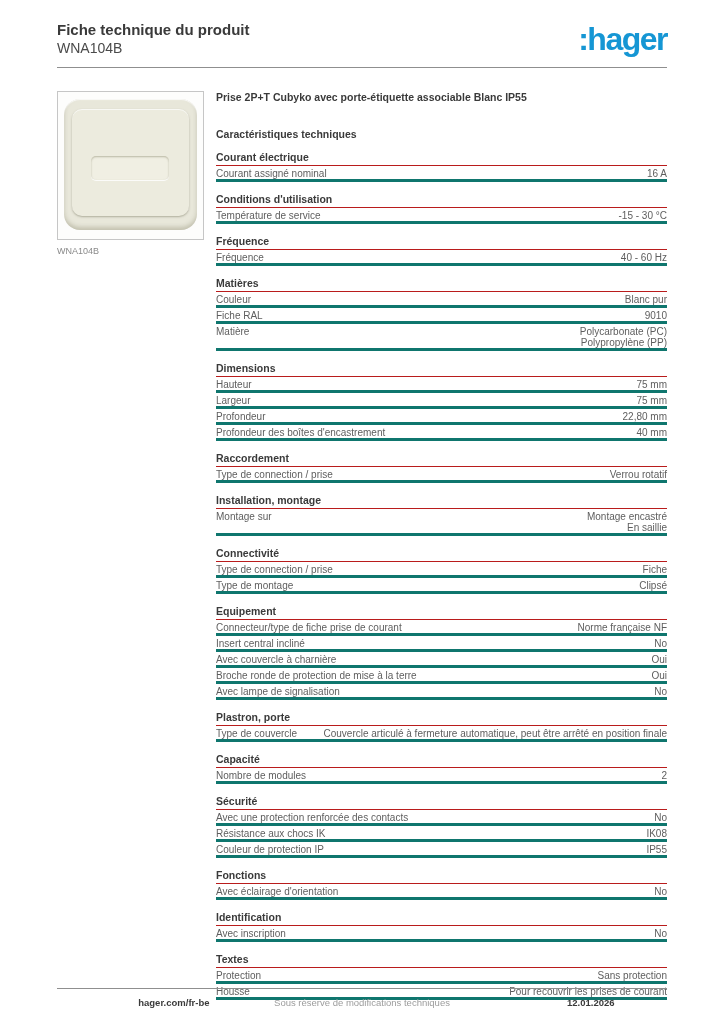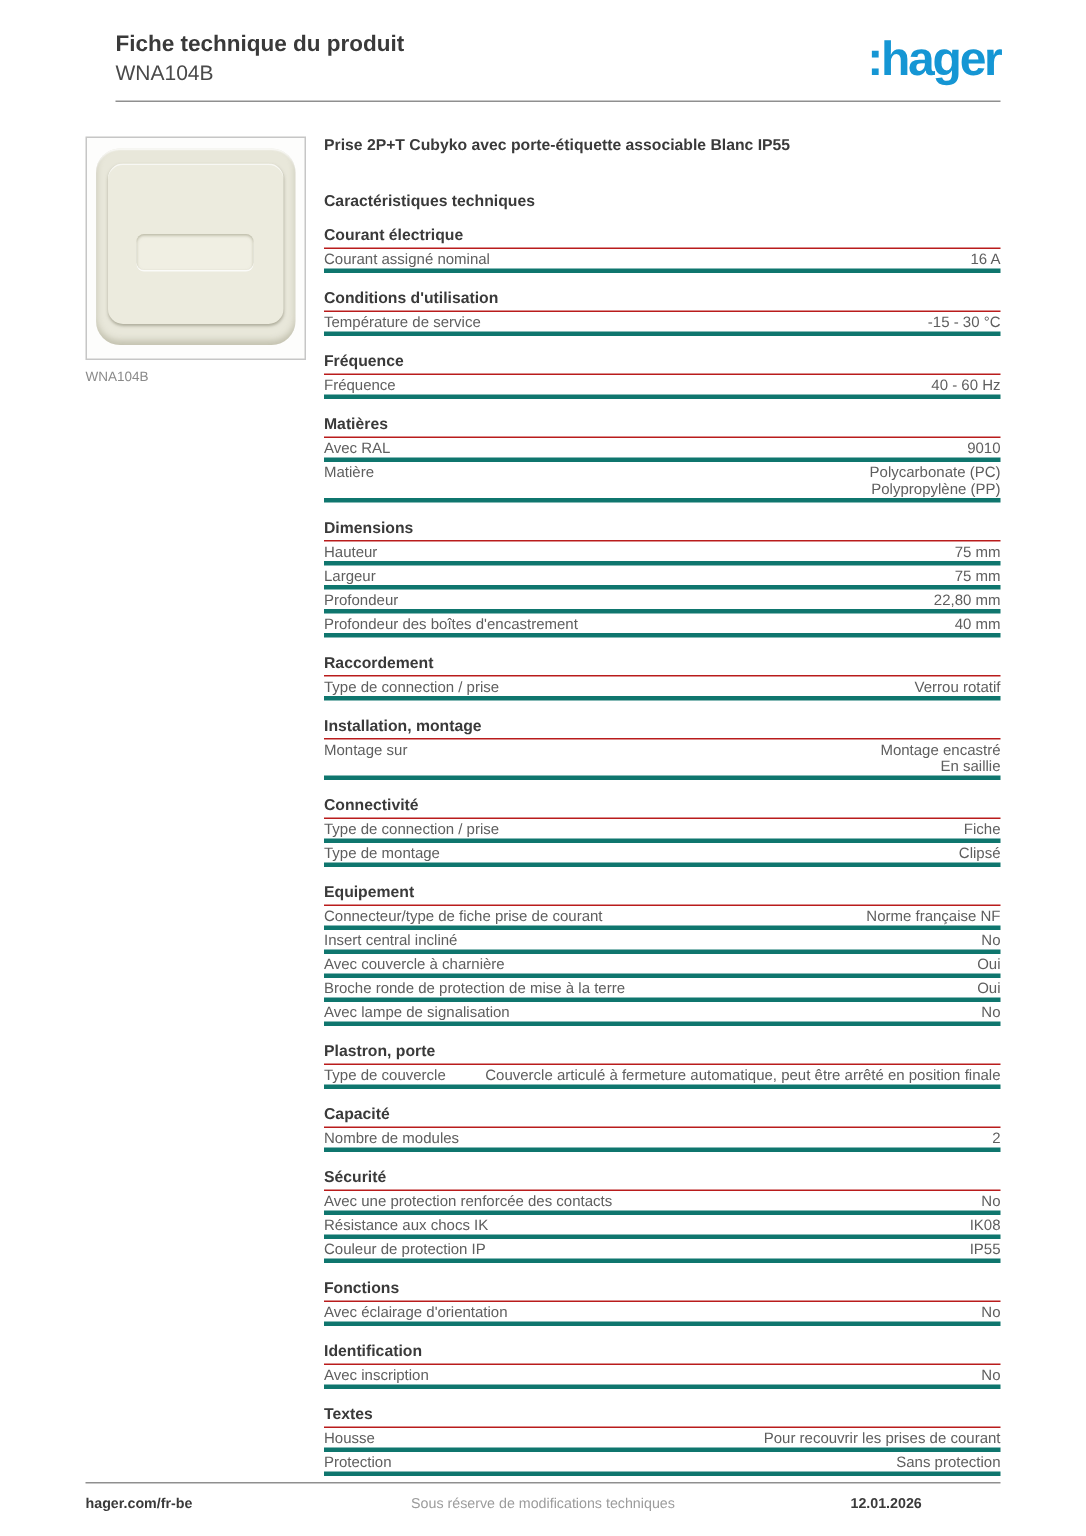--- a/index.html
+++ b/index.html
@@ -3,21 +3,21 @@
 <meta charset="utf-8">
 <style>
   html,body{margin:0;padding:0;}
   body{
     width:724px;height:1024px;background:#ffffff;
     font-family:"Liberation Sans", sans-serif;color:#4a4a4a;
     position:relative;overflow:hidden;
   }
   .page{position:absolute;inset:0;}
   
-  .header{padding:20px 57px 0 57px;margin-left:20px;}
+  .header{padding:20px 57px 0 57px;}
   .header-row{display:flex;justify-content:space-between;align-items:flex-start;}
   .doc-title{font-size:15px;font-weight:bold;color:#3a3a3a;line-height:19px;}
   .doc-ref{font-size:14px;color:#4a4a4a;line-height:18px;}
   .logo{font-size:32px;font-weight:bold;letter-spacing:-1.5px;line-height:30px;margin-top:4px;}
   .header-rule{height:1px;background:#8f8f8f;margin-top:10px;}
   
   .main{display:flex;align-items:flex-start;padding:0 57px;margin-top:23px;}
   .left-col{width:147px;flex:none;}
   .photo-frame{width:145px;height:147px;border:1px solid #c6c6c6;background:#fdfdfc;position:relative;}
   .device-outer{position:absolute;left:6px;right:6px;top:7px;bottom:9px;background:#e8e7da;border-radius:16px;
@@ -34,21 +34,21 @@
   .sections{margin-top:2px;}
   .section{margin-top:11px;}
   .section-title{font-size:10.5px;font-weight:bold;color:#3a3a3a;padding-bottom:2px;border-bottom:1px solid #b91c1c;line-height:12px;}
   .row{display:flex;justify-content:space-between;align-items:flex-start;
     padding:1.5px 0 0.5px 0;border-bottom:3px solid #0f766e;color:#5e5e5e;}
   .row-label{flex:none;max-width:62%;}
   .row-value{flex:1;text-align:right;white-space:pre-line;margin-left:10px;}
   
   .footer{position:absolute;left:57px;right:57px;bottom:16px;border-top:1px solid #8f8f8f;
     padding-top:8px;display:flex;align-items:baseline;font-size:9.5px;}
-  .footer-left{flex:1;text-align:left;font-weight:bold;color:#3a3a3a;}
+  .footer-left{flex:1;text-align:right;font-weight:bold;color:#3a3a3a;}
   .footer-center{flex:2;text-align:center;color:#9c9c9c;}
   .footer-right{flex:1;text-align:center;font-weight:bold;color:#3a3a3a;}
 </style>
 </head>
 <body>
 
 <div class="page">
 
   <div class="header">
     <div class="header-row">
@@ -94,21 +94,25 @@
           <section class="section">
             <div class="section-title">Fréquence</div>
             <div class="row">
               <span class="row-label">Fréquence</span>
               <span class="row-value">40 - 60 Hz</span>
             </div>
           </section>
           <section class="section">
             <div class="section-title">Matières</div>
             <div class="row">
-              <span class="row-label">Avec RAL</span>
+              <span class="row-label">Couleur</span>
+              <span class="row-value">Blanc pur</span>
+            </div>
+            <div class="row">
+              <span class="row-label">Fiche RAL</span>
               <span class="row-value">9010</span>
             </div>
             <div class="row">
               <span class="row-label">Matière</span>
               <span class="row-value">Polycarbonate (PC)
 Polypropylène (PP)</span>
             </div>
           </section>
           <section class="section">
             <div class="section-title">Dimensions</div>
@@ -217,26 +221,26 @@
           <section class="section">
             <div class="section-title">Identification</div>
             <div class="row">
               <span class="row-label">Avec inscription</span>
               <span class="row-value">No</span>
             </div>
           </section>
           <section class="section">
             <div class="section-title">Textes</div>
             <div class="row">
+              <span class="row-label">Protection</span>
+              <span class="row-value">Sans protection</span>
+            </div>
+            <div class="row">
               <span class="row-label">Housse</span>
               <span class="row-value">Pour recouvrir les prises de courant</span>
-            </div>
-            <div class="row">
-              <span class="row-label">Protection</span>
-              <span class="row-value">Sans protection</span>
             </div>
           </section>
         </div>
     </div>
   </div>
 
   <div class="footer">
     <span class="footer-left">hager.com/fr-be</span>
     <span class="footer-center">Sous réserve de modifications techniques</span>
     <span class="footer-right">12.01.2026</span>

